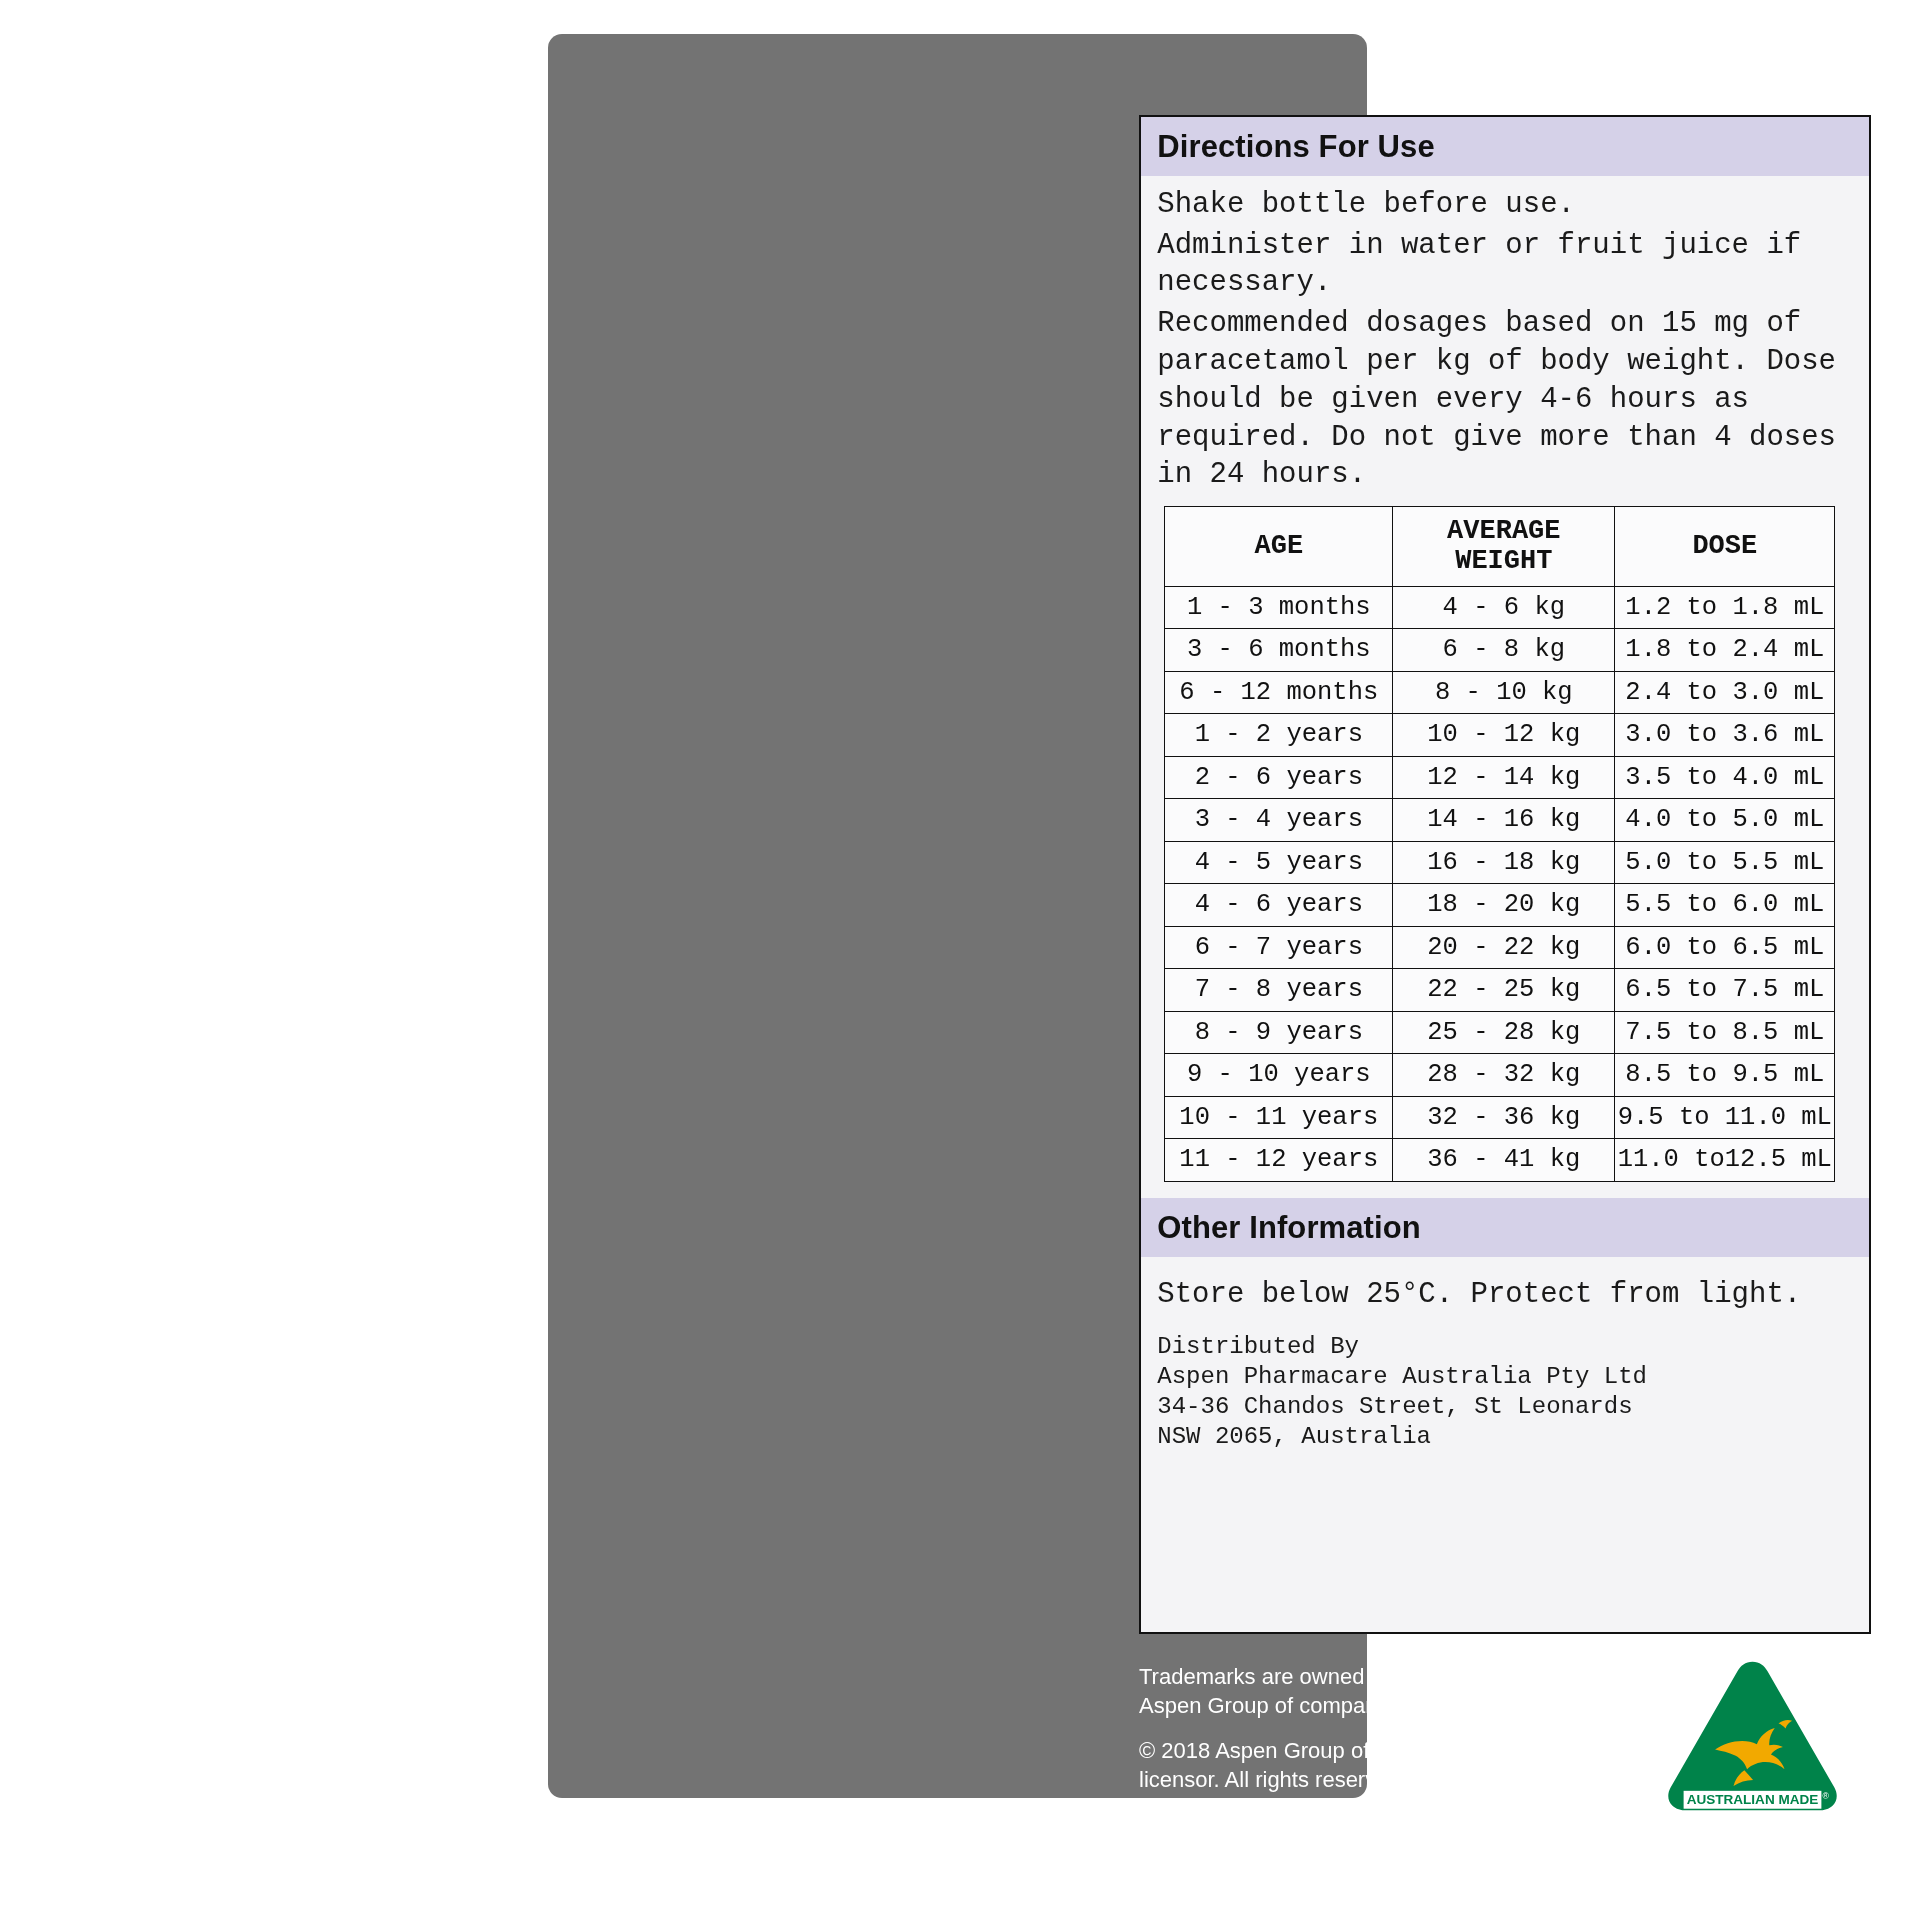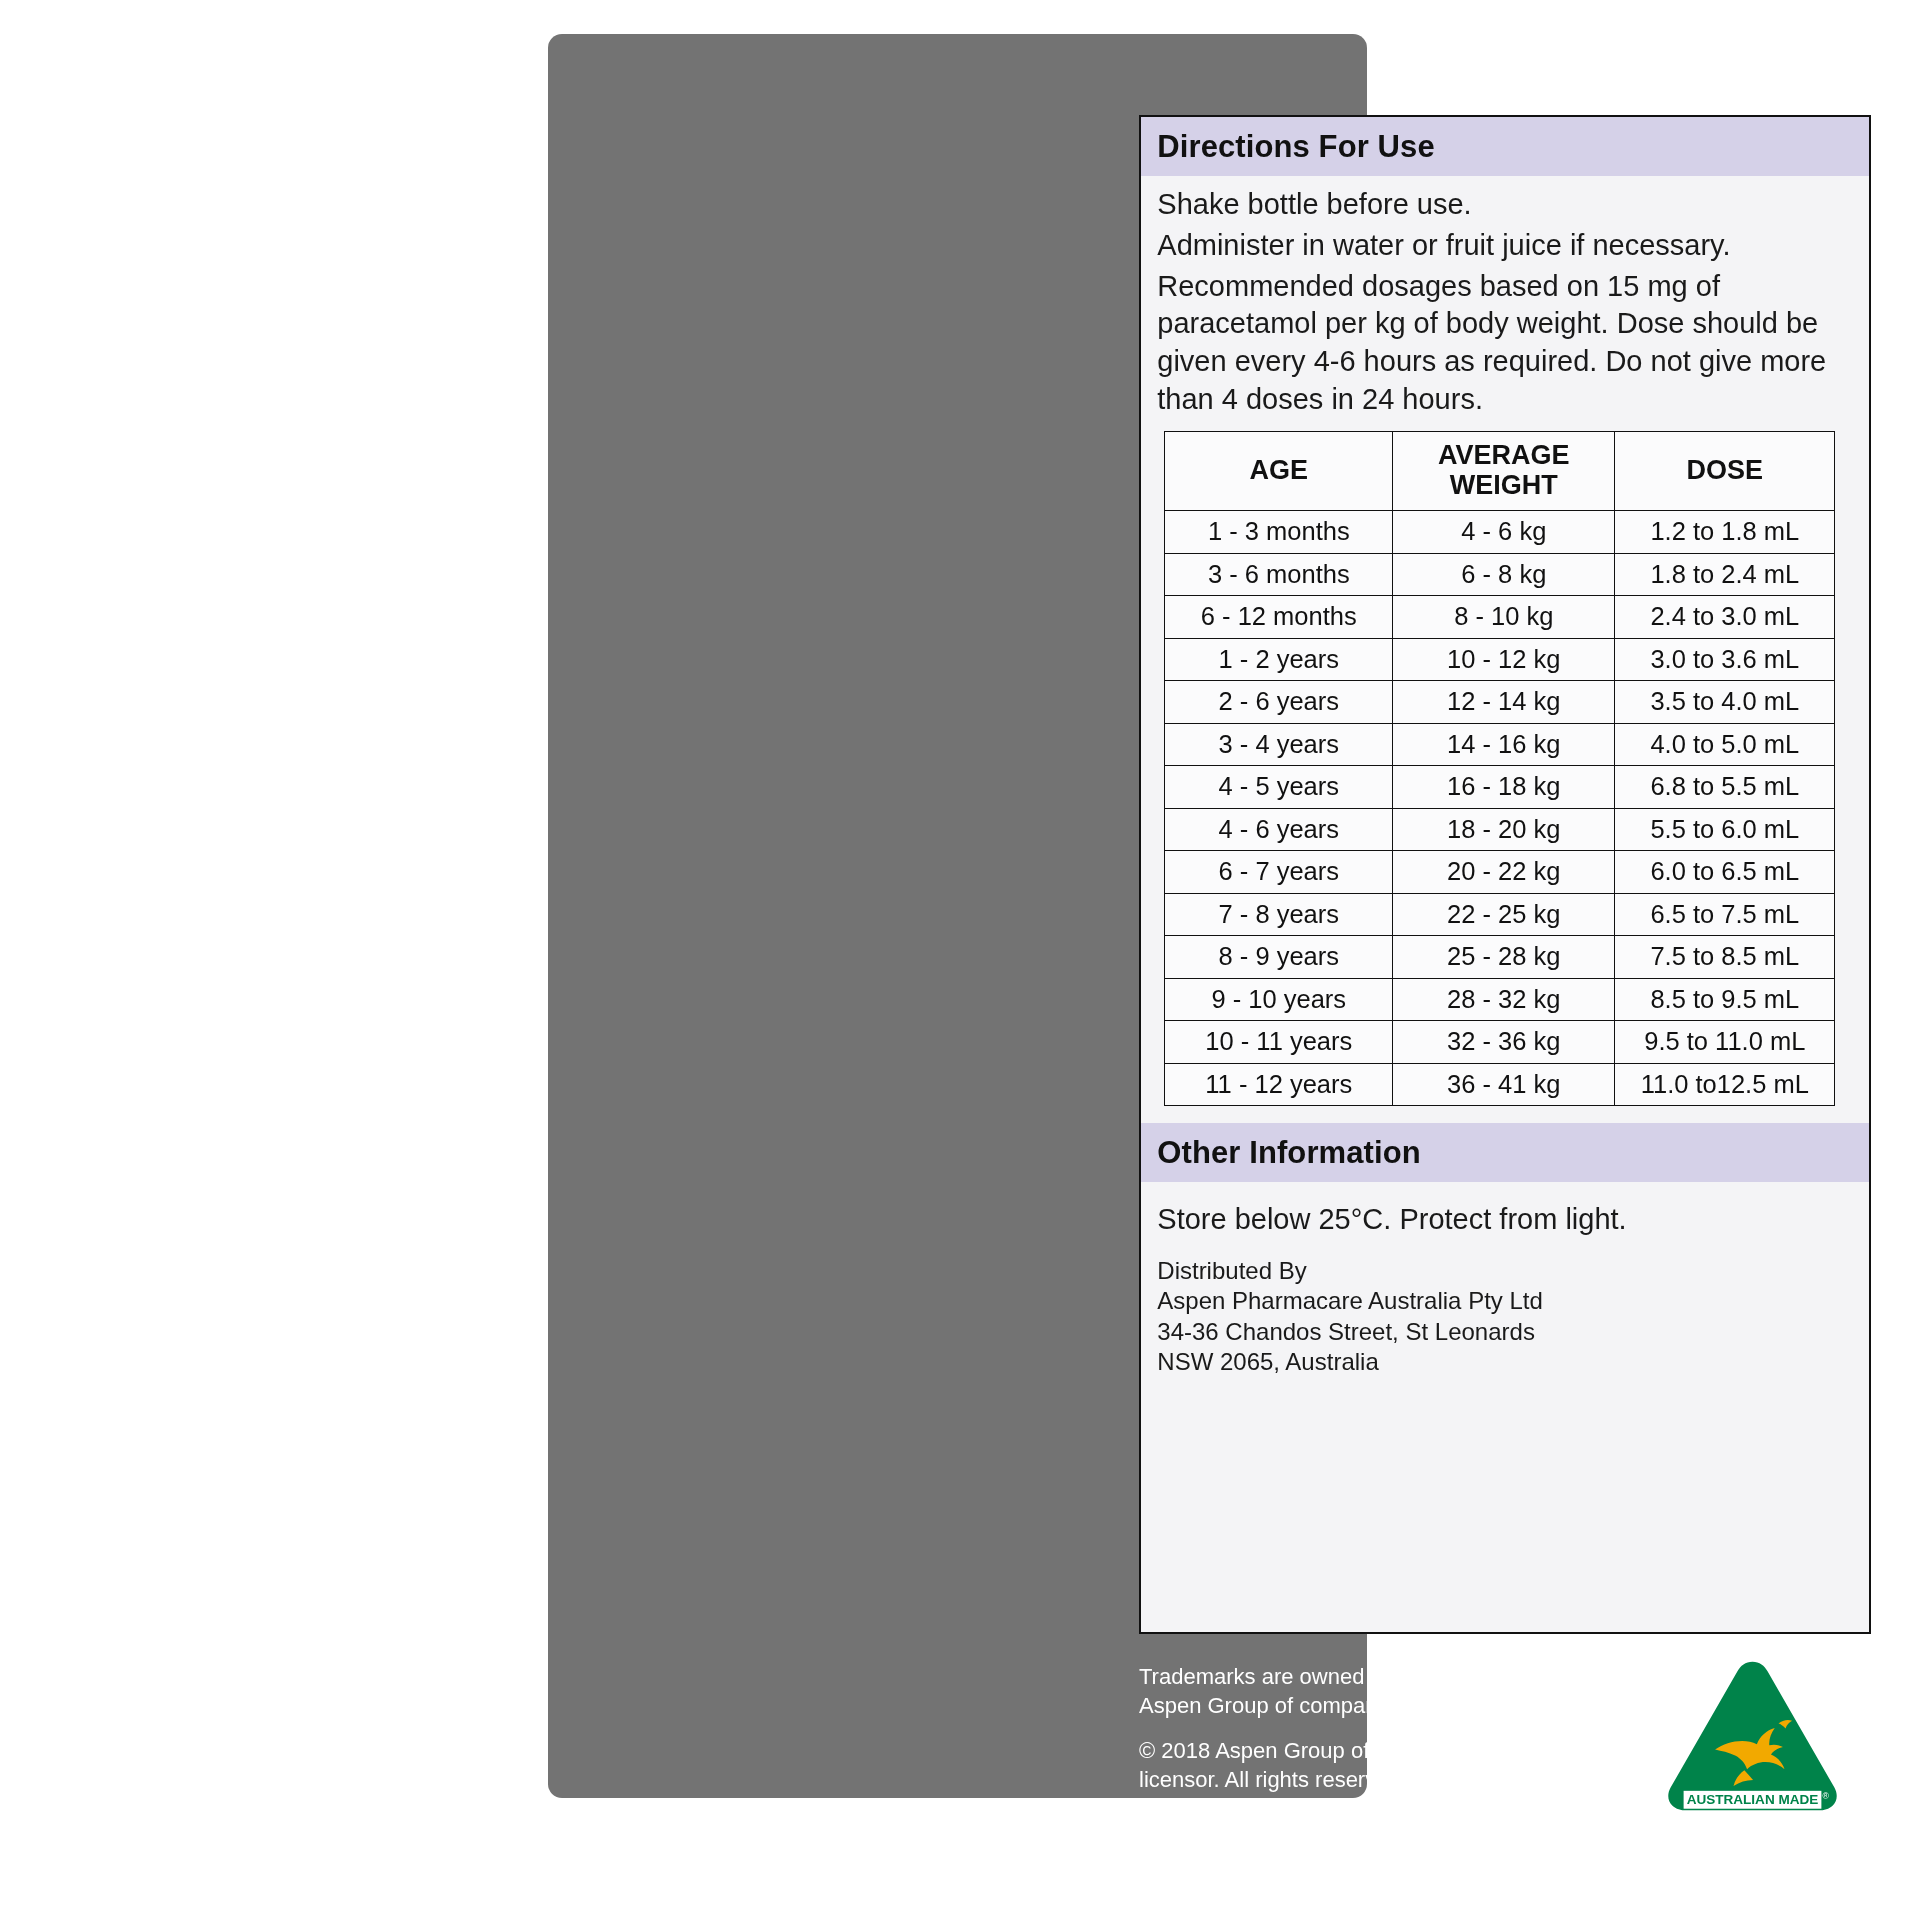--- a/index.html
+++ b/index.html
@@ -47,20 +47,21 @@
   .band-title {
     font-size: 31px;
     font-weight: bold;
     color: #111111;
     letter-spacing: 0.1px;
   }
 
   .body-pad {
     padding: 9.8px 16.3px 0 16.3px;
     box-sizing: border-box;
+    font-family: Liberation Mono, monospace;
   }
 
   .para {
     font-size: 29px;
     line-height: 1.30;
     color: #1a1a1a;
     margin: 0 0 5.4px 0;
   }
   .para.tight { margin-bottom: 3.3px; }
 
@@ -195,21 +196,21 @@
               <td>3.5 to 4.0 mL</td>
             </tr>
           <tr>
               <td>3 - 4 years</td>
               <td>14 - 16 kg</td>
               <td>4.0 to 5.0 mL</td>
             </tr>
           <tr>
               <td>4 - 5 years</td>
               <td>16 - 18 kg</td>
-              <td>6.8 to 5.5 mL</td>
+              <td>5.0 to 5.5 mL</td>
             </tr>
           <tr>
               <td>4 - 6 years</td>
               <td>18 - 20 kg</td>
               <td>5.5 to 6.0 mL</td>
             </tr>
           <tr>
               <td>6 - 7 years</td>
               <td>20 - 22 kg</td>
               <td>6.0 to 6.5 mL</td>

